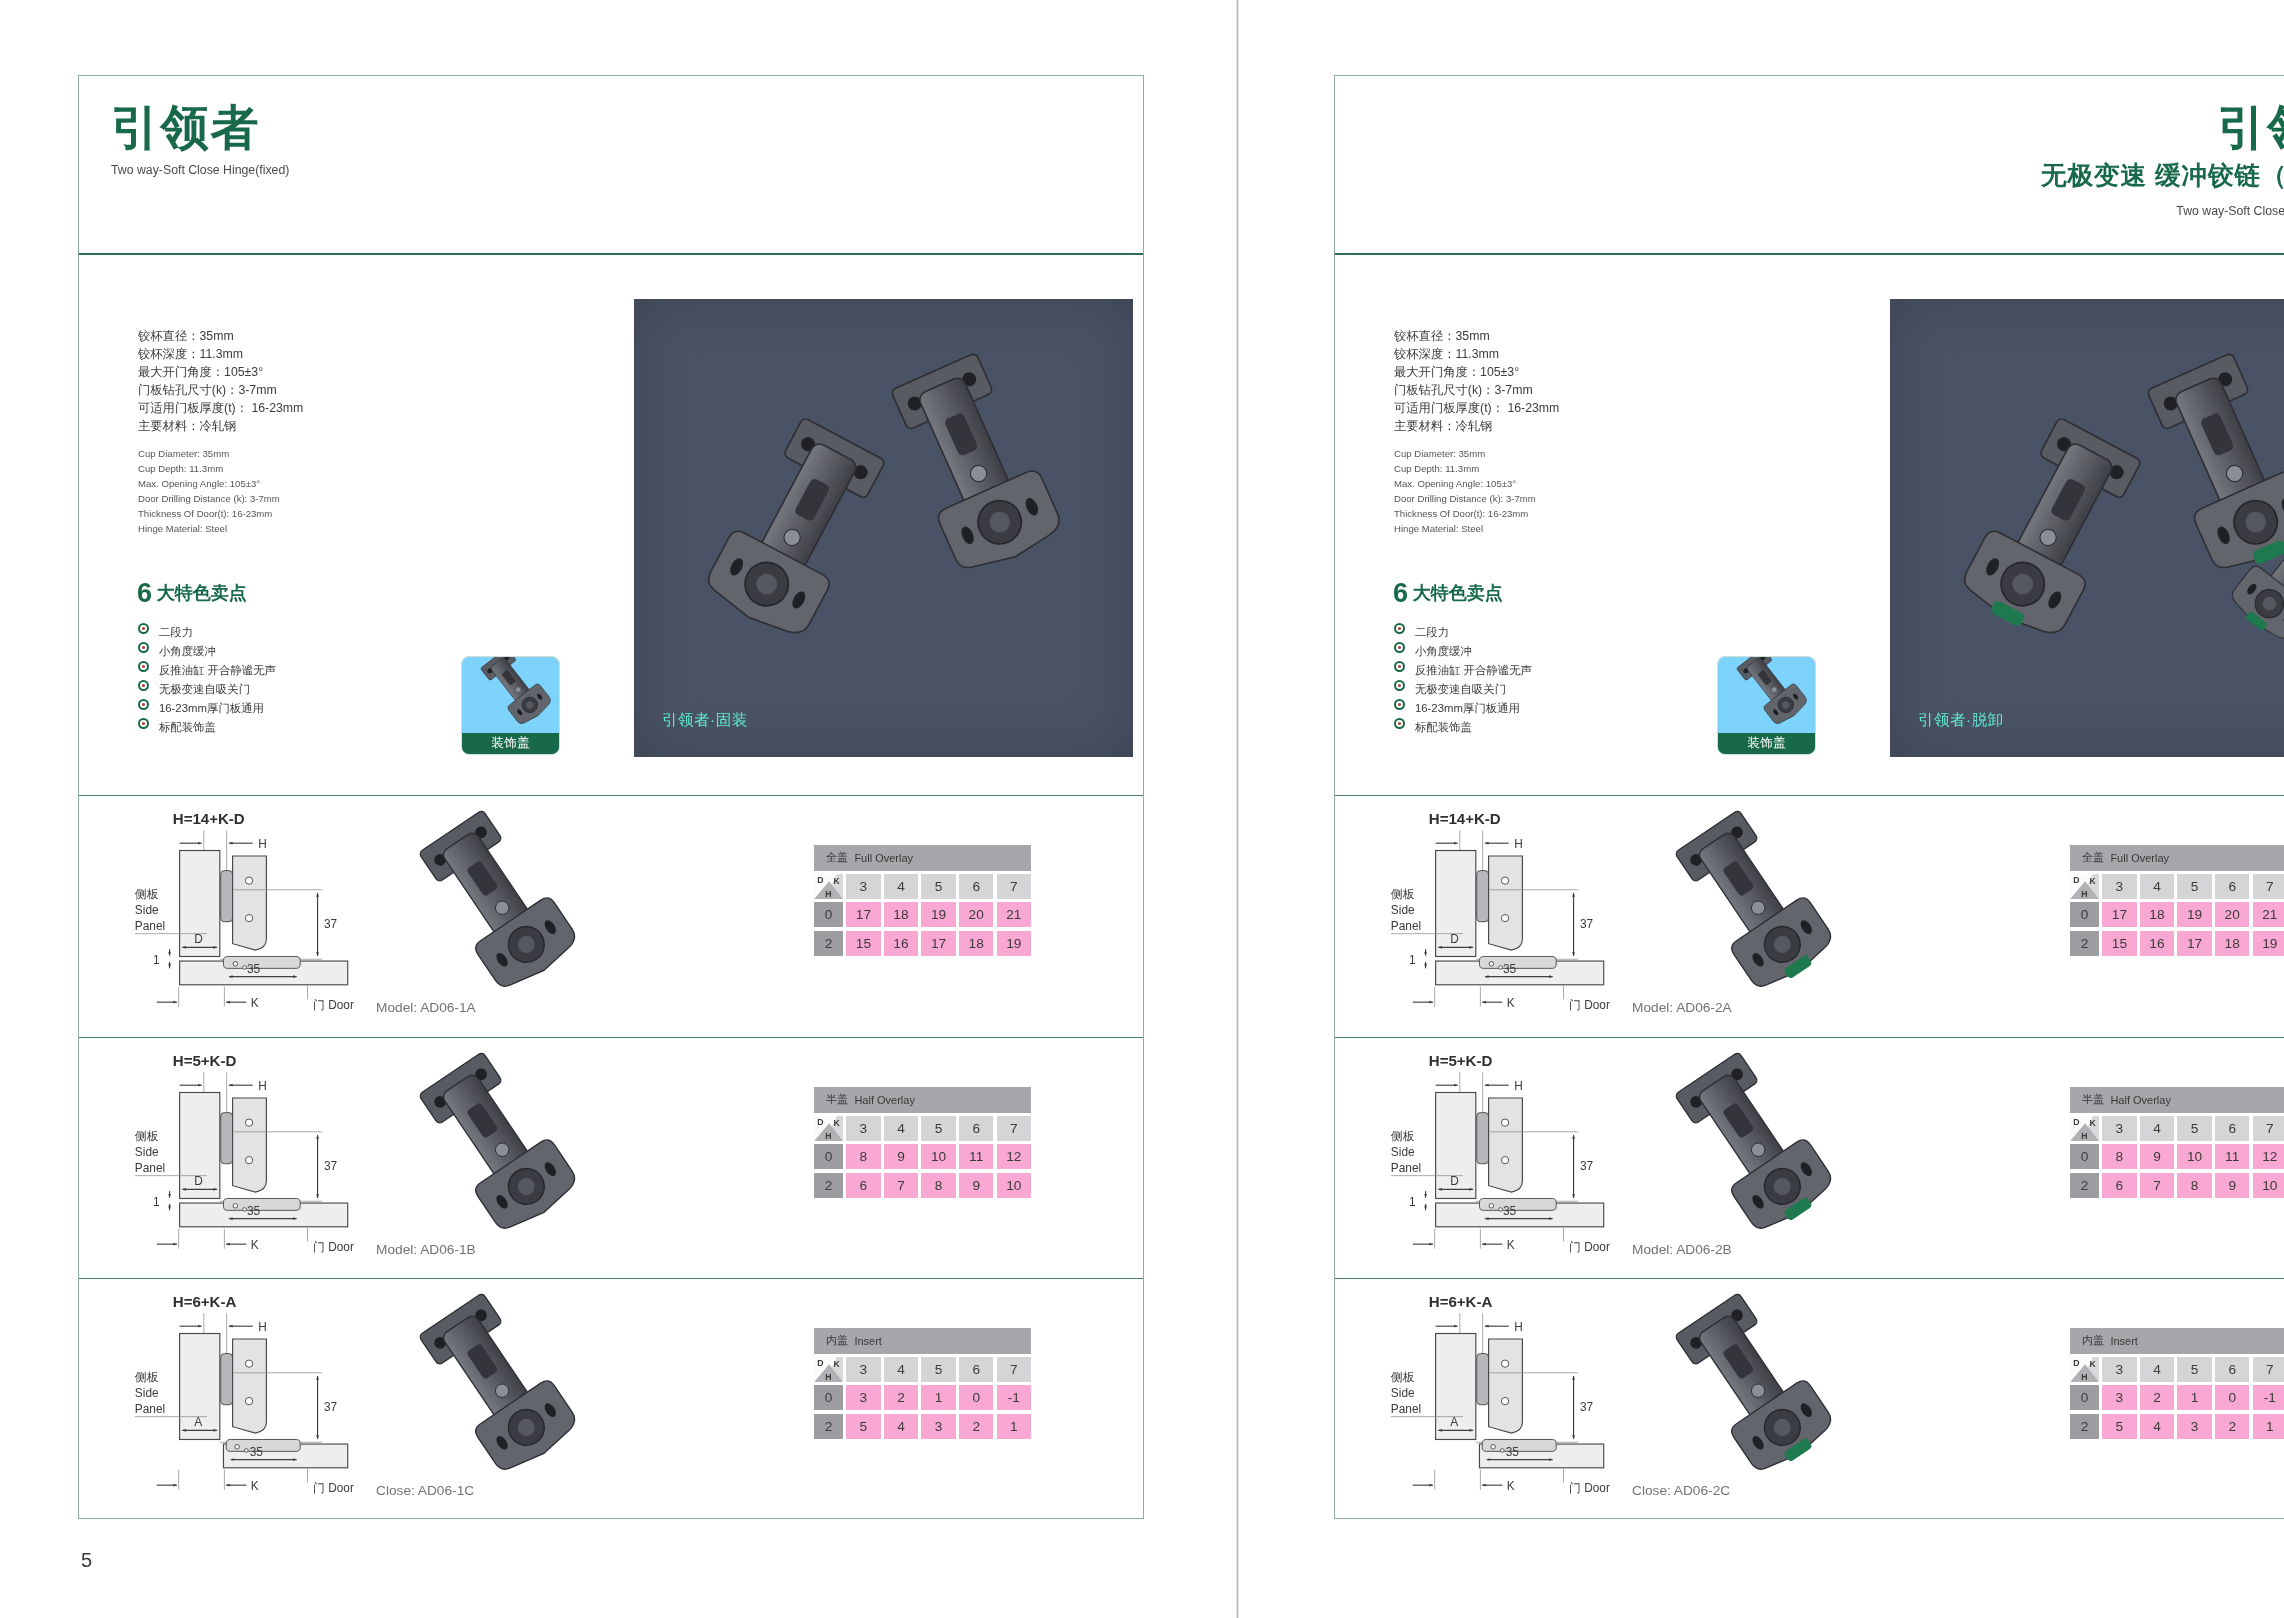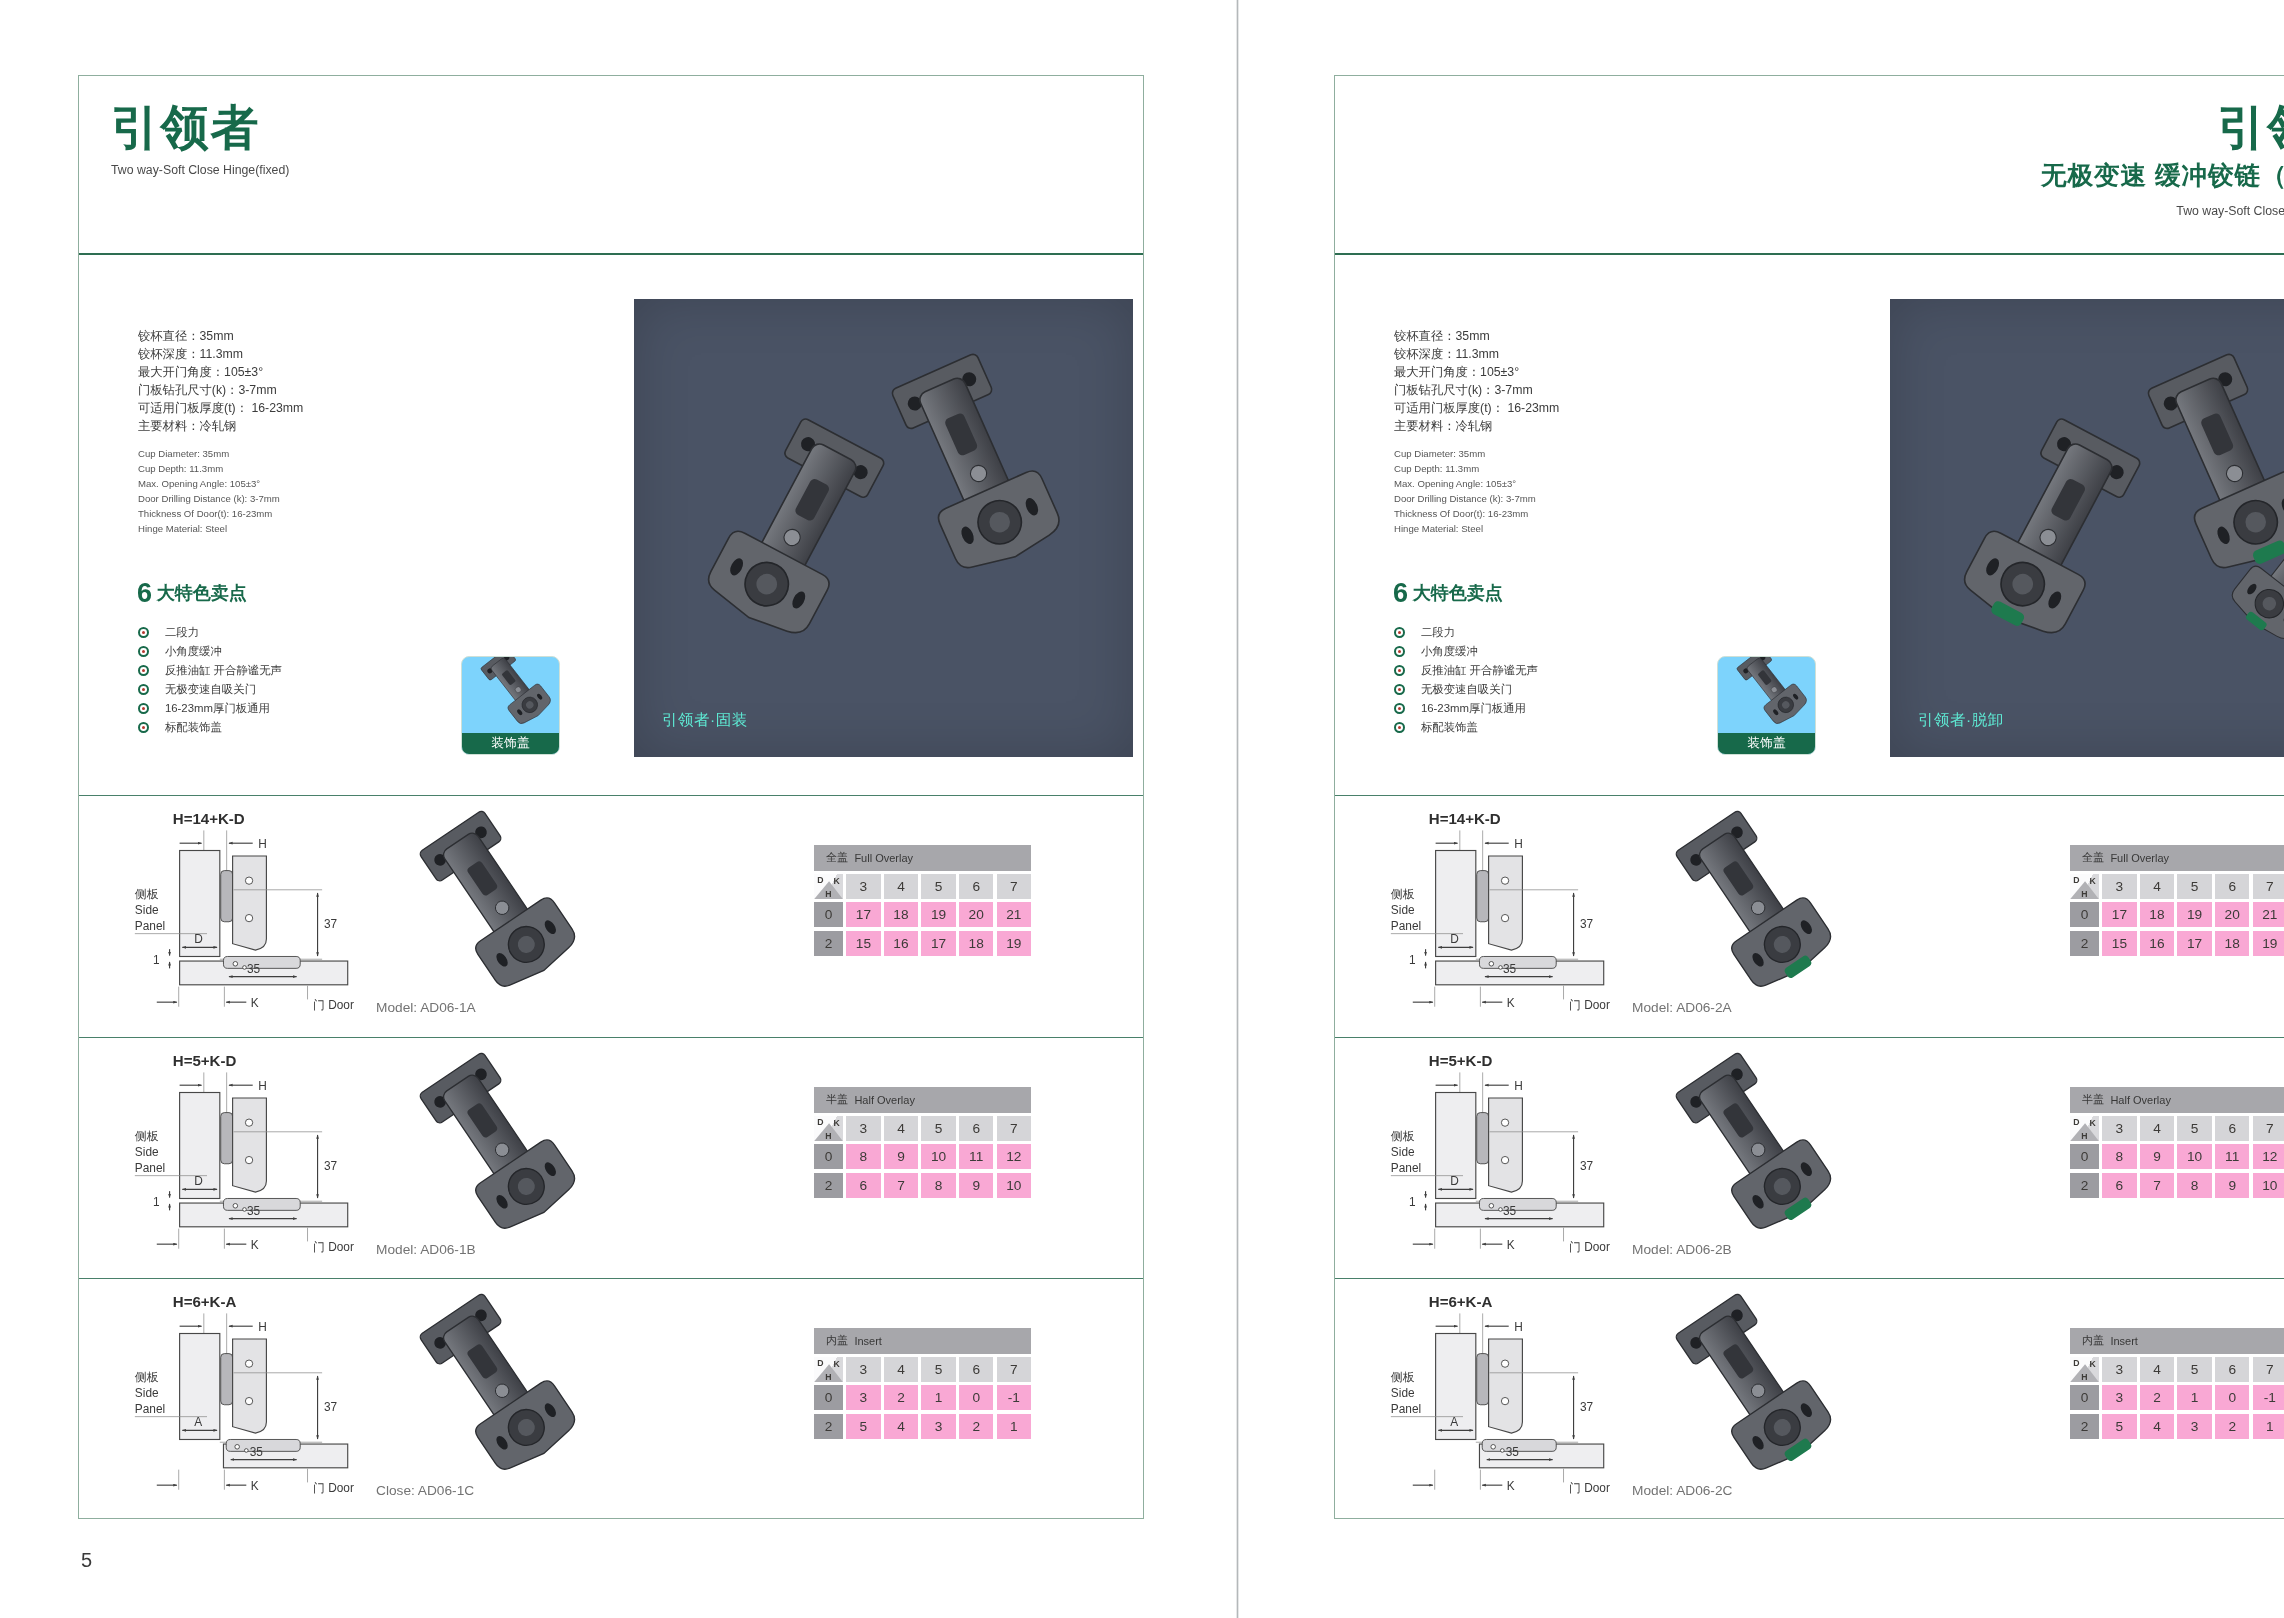--- a/index.html
+++ b/index.html
@@ -24,21 +24,21 @@
   .t3{font-size:12.3px;color:#4a4a4a;margin-top:11px;}
 
   
   .intro{position:absolute;left:0;top:182px;right:0;height:537px;}
   .specs-cn{position:absolute;left:59px;top:69px;font-size:12.3px;line-height:18px;color:#3c3c3c;}
   .specs-en{position:absolute;left:59px;top:188px;font-size:9.6px;line-height:15px;color:#565656;}
   .feath{position:absolute;left:58px;top:320px;color:var(--g);font-weight:700;}
   .feath .n{font-size:27px;vertical-align:-2.7px;}
   .feath .x{font-size:18px;margin-left:4.6px;}
   .feats{position:absolute;left:59px;top:365px;font-size:11.4px;line-height:19px;color:#3c3c3c;}
-  .feats .fi{display:flex;align-items:center;gap:16px;}
+  .feats .fi{display:flex;align-items:flex-start;gap:10px;}
   .dot{width:6.9px;height:6.9px;border-radius:50%;border:2.3px solid var(--g);position:relative;flex:0 0 auto;}
   .dot::after{content:"";position:absolute;left:50%;top:50%;width:3.2px;height:3.2px;margin:-1.6px 0 0 -1.6px;
     border-radius:50%;background:#b5382f;}
   .thumb{position:absolute;left:382px;top:398px;width:97px;height:97px;border:0.9px solid #cfe0d6;
     border-radius:8.2px;overflow:hidden;background:#7dd3fc;}
   .thumb-img{position:absolute;left:0;top:0;width:95px;height:75px;}
   .band{position:absolute;left:0;right:0;bottom:0;height:21px;background:var(--g);color:#fff;
     font-size:12.8px;display:flex;align-items:center;justify-content:center;}
   .photo{position:absolute;left:555px;top:41px;width:499px;height:458px;background:#4a5365;
     box-shadow:inset 0 0 55px rgba(0,0,0,.18);}
@@ -680,21 +680,21 @@
         <line class="dt" x1="248" y1="402" x2="248" y2="446"></line>
       <line class="dl" x1="100" y1="436" x2="144" y2="436" marker-end="url(#ar)"></line>
         <line class="dl" x1="296" y1="436" x2="252" y2="436" marker-end="url(#ar)"></line>
       <text class="ds" x="306" y="447">K</text>
       <line class="dt" x1="430" y1="400" x2="430" y2="430"></line>
       <text class="ds" x="442" y="452">门 Door</text>
     </svg>
     <svg class="ph" viewBox="0 0 540 410">
         <use href="#hingeC" width="540" height="410" transform="rotate(-34 270 205)"></use>
       </svg>
-    <div class="model">Model: AD06-2C</div>
+    <div class="model">Close: AD06-2C</div>
     <div class="tblwrap">
       <div class="tbl-title">
         <span>内盖</span>
         <span>Insert</span>
       </div>
       <div class="tbl">
         <div class="c corner">
             <span class="tri1"></span>
             <span class="tri2"></span>
             <b class="cd">D</b>

